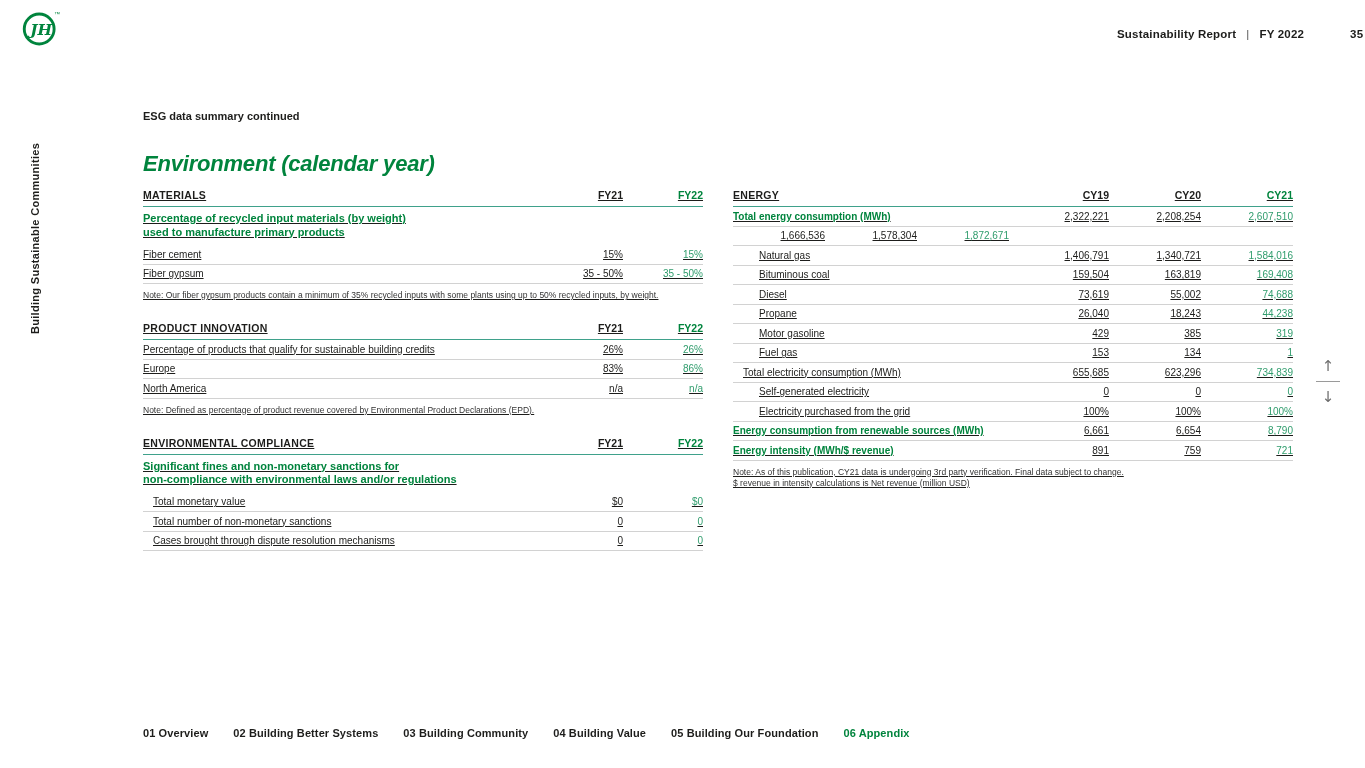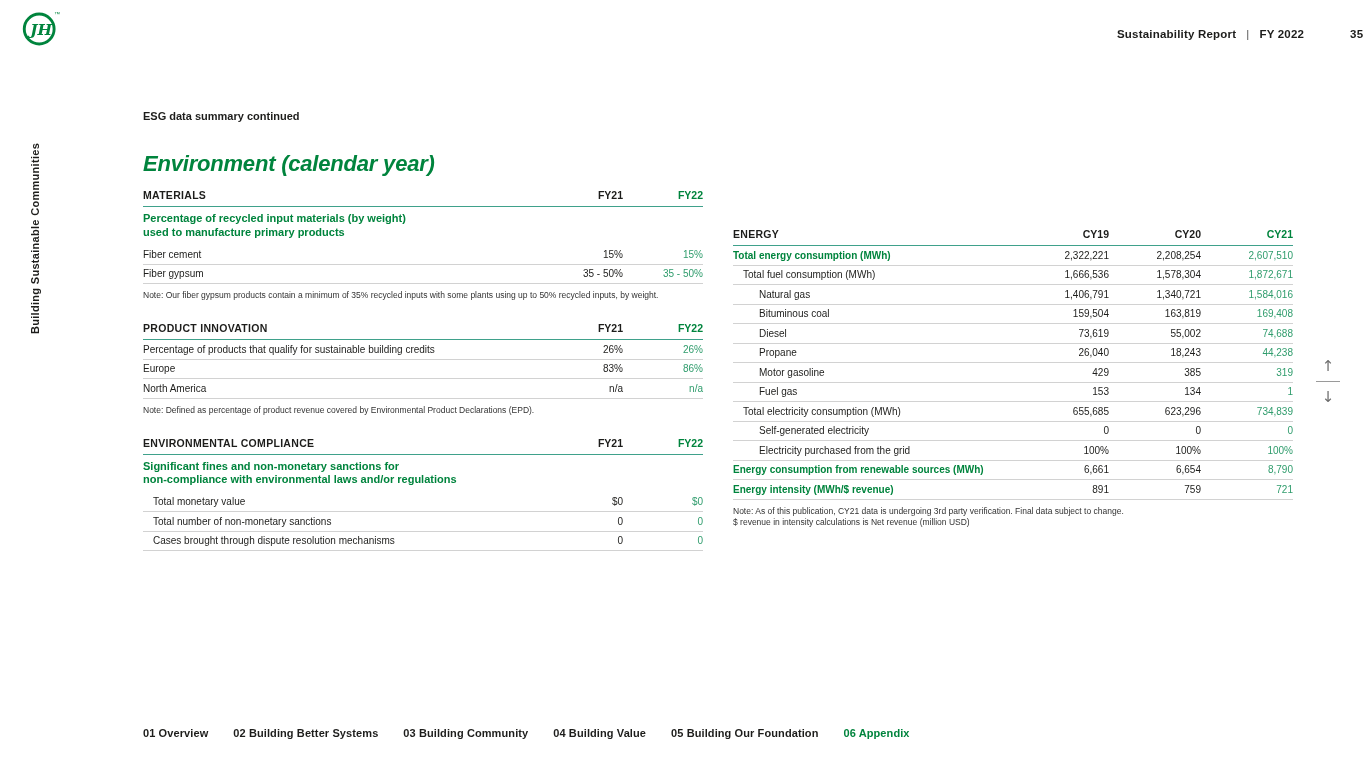--- a/index.html
+++ b/index.html
@@ -36,23 +36,23 @@
 
   
   .eyebrow{position:absolute;left:143px;top:110px;font-size:11px;font-weight:bold;}
   .page-title{
     position:absolute;left:143px;top:151px;
     font-size:22px;font-weight:bold;color:var(--green);letter-spacing:-0.2px;
   }
 
   
   .col-left{position:absolute;left:143px;top:189px;width:560px;}
-  .col-right{position:absolute;left:733px;top:189px;width:560px;margin-top:39px;}
-
-  .table{margin-bottom:21px;}
+  .col-right{position:absolute;left:733px;top:189px;width:560px;}
+
+  .table{margin-bottom:21px;text-decoration:underline;}
   .thead{
     display:flex;align-items:baseline;border-bottom:1px solid var(--rule);
     padding-bottom:5px;
   }
   .th-label{flex:1;font-size:10.5px;font-weight:bold;letter-spacing:0.3px;}
   .th-col{width:80px;text-align:right;font-size:10.5px;font-weight:bold;}
   .col-right .th-col{width:92px;}
   .th-col.green{color:var(--green);}
 
   .trow{
@@ -198,21 +198,20 @@
         <span class="th-col">CY20</span>
         <span class="th-col green">CY21</span>
       </div>
       <div class="trow green-bold">
         <span class="tlabel">Total energy consumption (MWh)</span>
         <span class="tval">2,322,221</span>
         <span class="tval">2,208,254</span>
         <span class="tval last">2,607,510</span>
       </div>
       <div class="trow">
-        <span class="tlabel indent-1">Total fuel consumption (MWh)</span>
         <span class="tval">1,666,536</span>
         <span class="tval">1,578,304</span>
         <span class="tval last">1,872,671</span>
       </div>
       <div class="trow">
         <span class="tlabel indent-2">Natural gas</span>
         <span class="tval">1,406,791</span>
         <span class="tval">1,340,721</span>
         <span class="tval last">1,584,016</span>
       </div>

